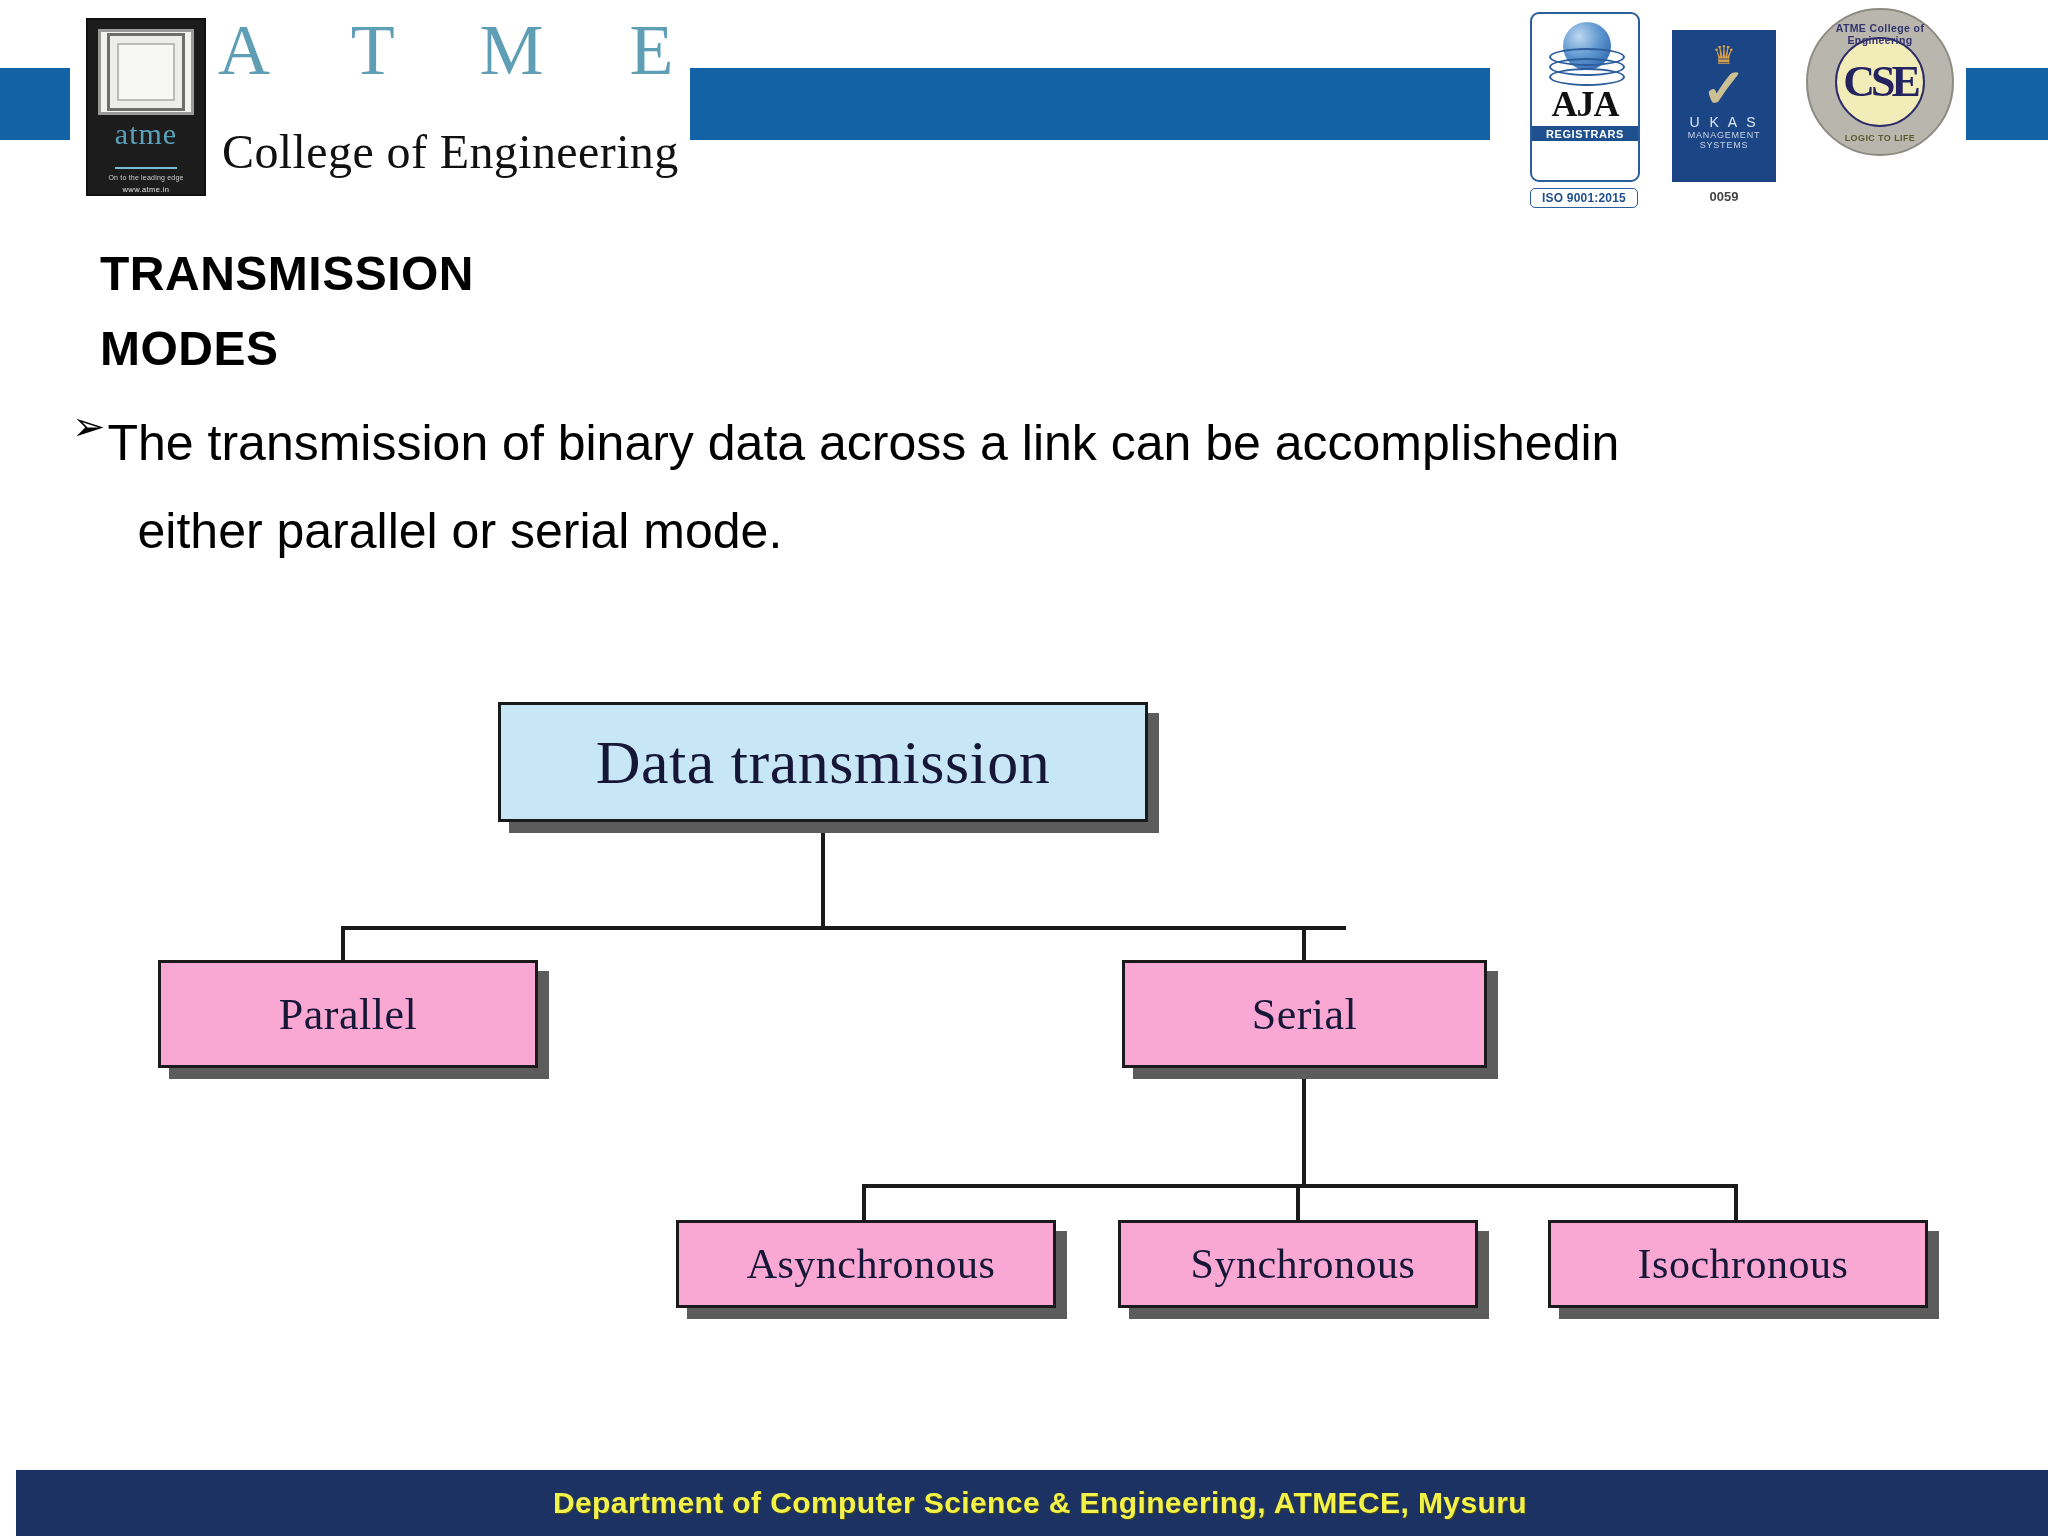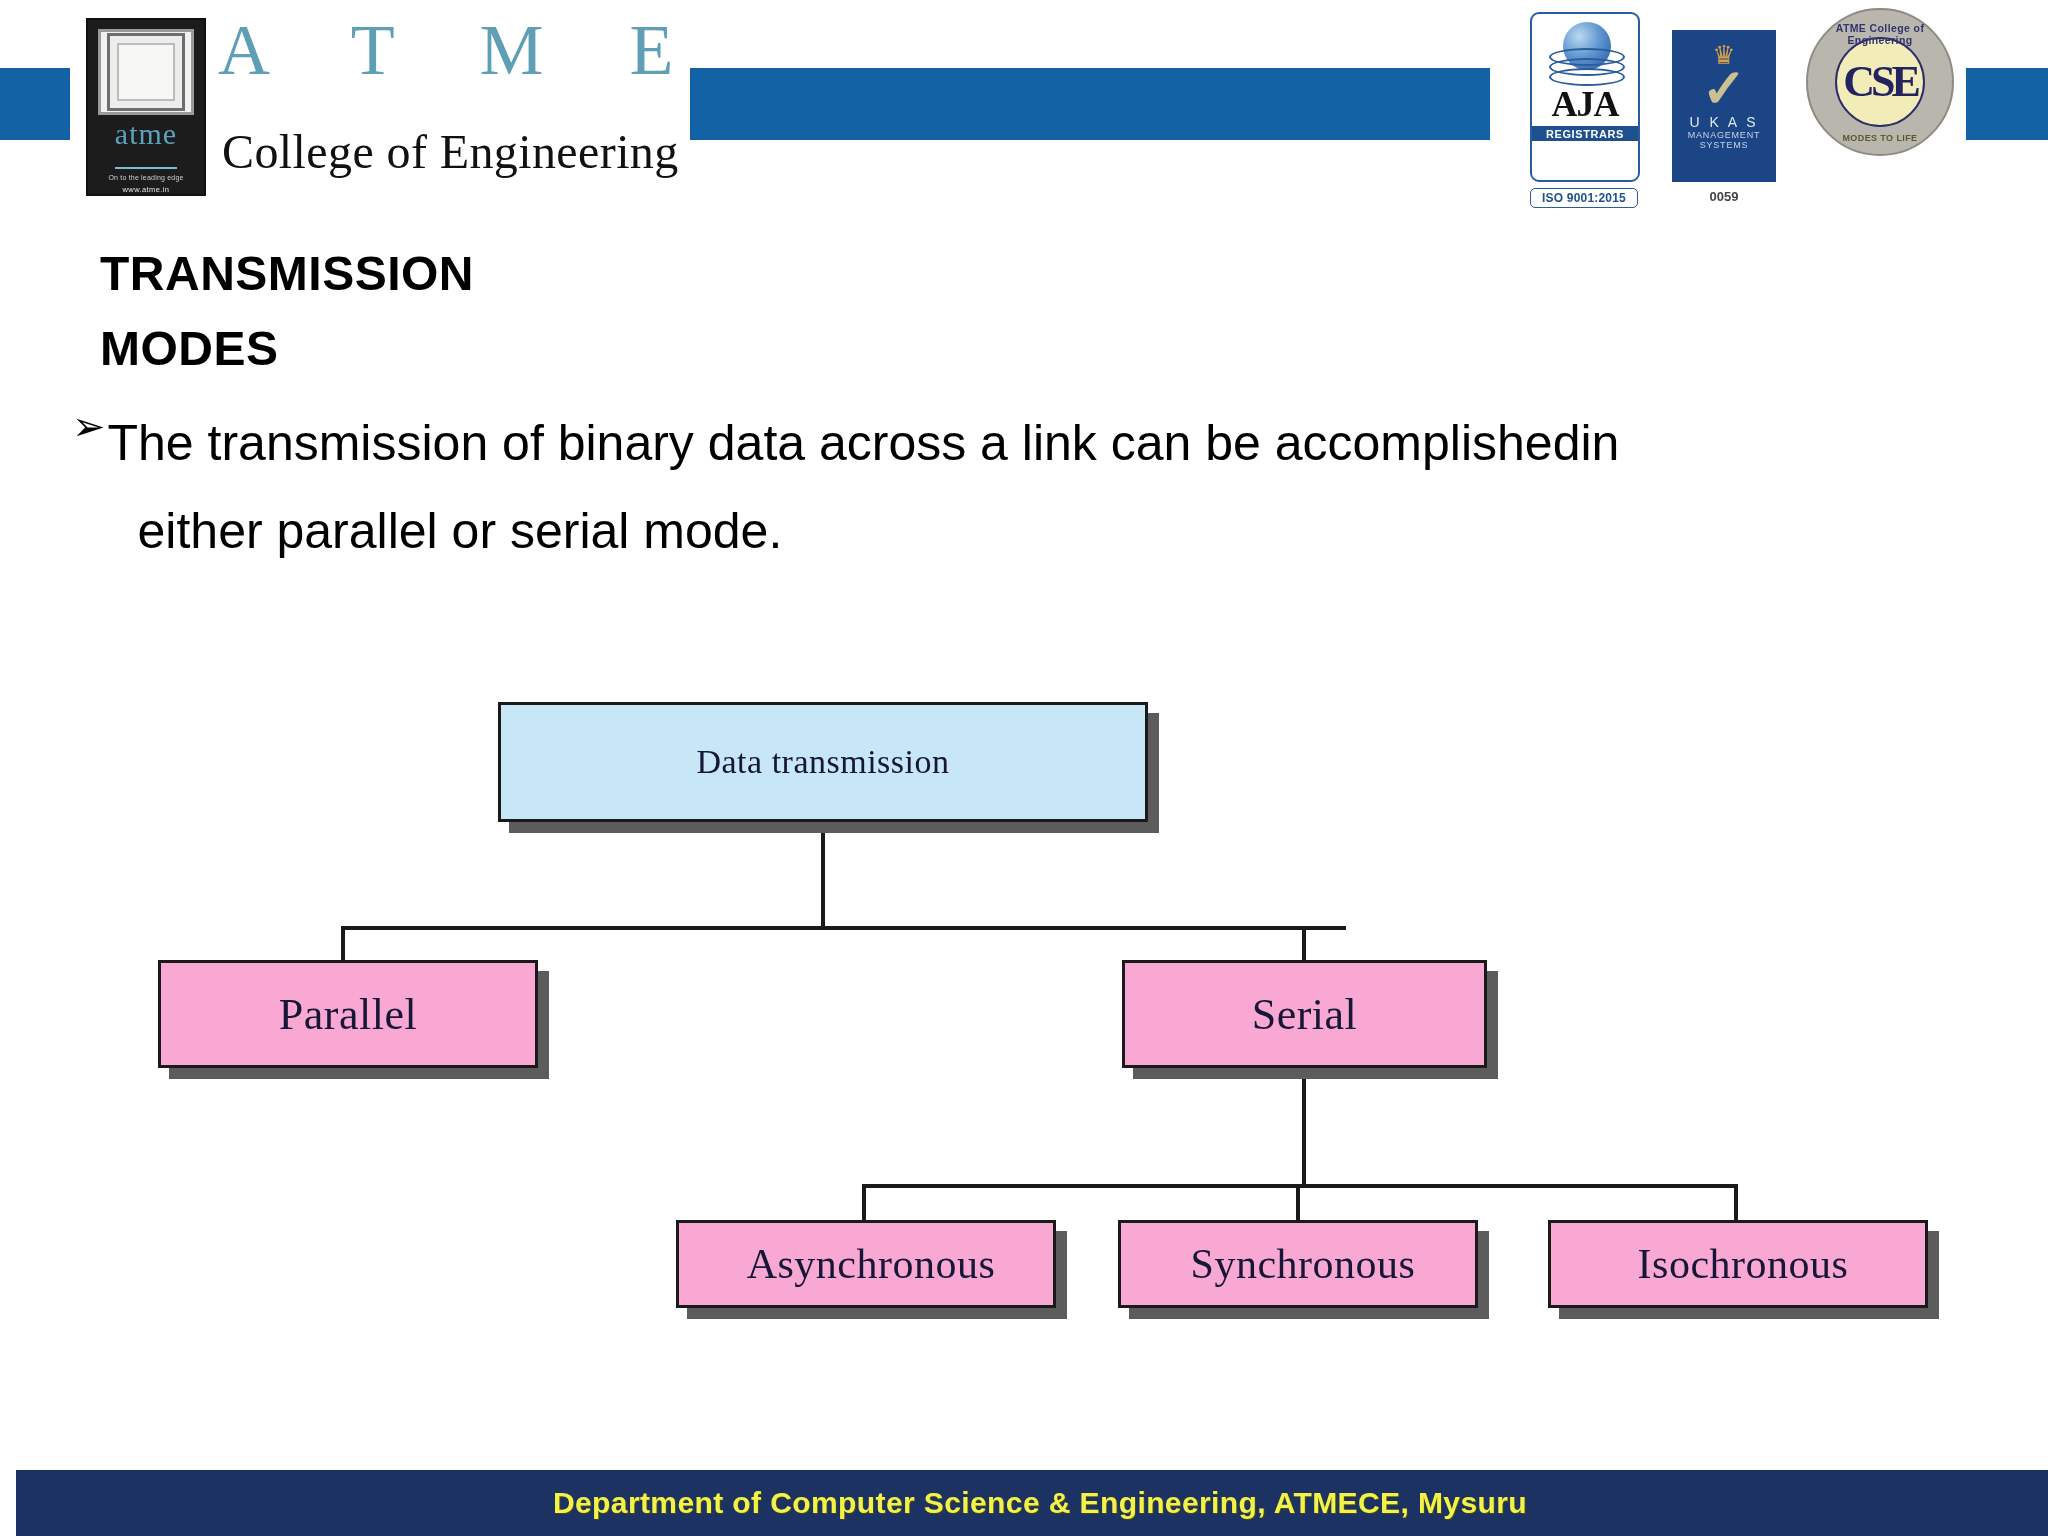--- a/index.html
+++ b/index.html
@@ -335,21 +335,21 @@
     align-items: center;
     justify-content: center;
     font-family: "Liberation Serif", serif;
     color: #161636;
     letter-spacing: .5px;
   }
   .node.root {
     background: #c7e7f7;
     left: 498px; top: 62px;
     width: 650px; height: 120px;
-    font-size: 34px;
+    font-size: 62px;
   }
   .node.parallel {
     left: 158px; top: 320px;
     width: 380px; height: 108px;
     font-size: 44px;
   }
   .node.serial {
     left: 1122px; top: 320px;
     width: 365px; height: 108px;
     font-size: 44px;
@@ -449,21 +449,21 @@
         <div class="ukas-l3">SYSTEMS</div>
       </div>
       <div class="ukas-num">0059</div>
     </div>
 
     <div class="cse">
       <div class="cse-arc-top">ATME College of Engineering</div>
       <div class="cse-inner">
         <div class="cse-letters">CSE</div>
       </div>
-      <div class="cse-arc-bot">MODES TO LIFE</div>
+      <div class="cse-arc-bot">LOGIC TO LIFE</div>
     </div>
   </div>
 
   <div class="title-l1">TRANSMISSION</div>
   <div class="title-l2">MODES</div>
 
   <div class="bullet-row">
     <span class="bullet-arrow">➢</span>
     <span class="bullet-text">
       <span>The transmission of binary data across a link can be accomplishedin</span>

